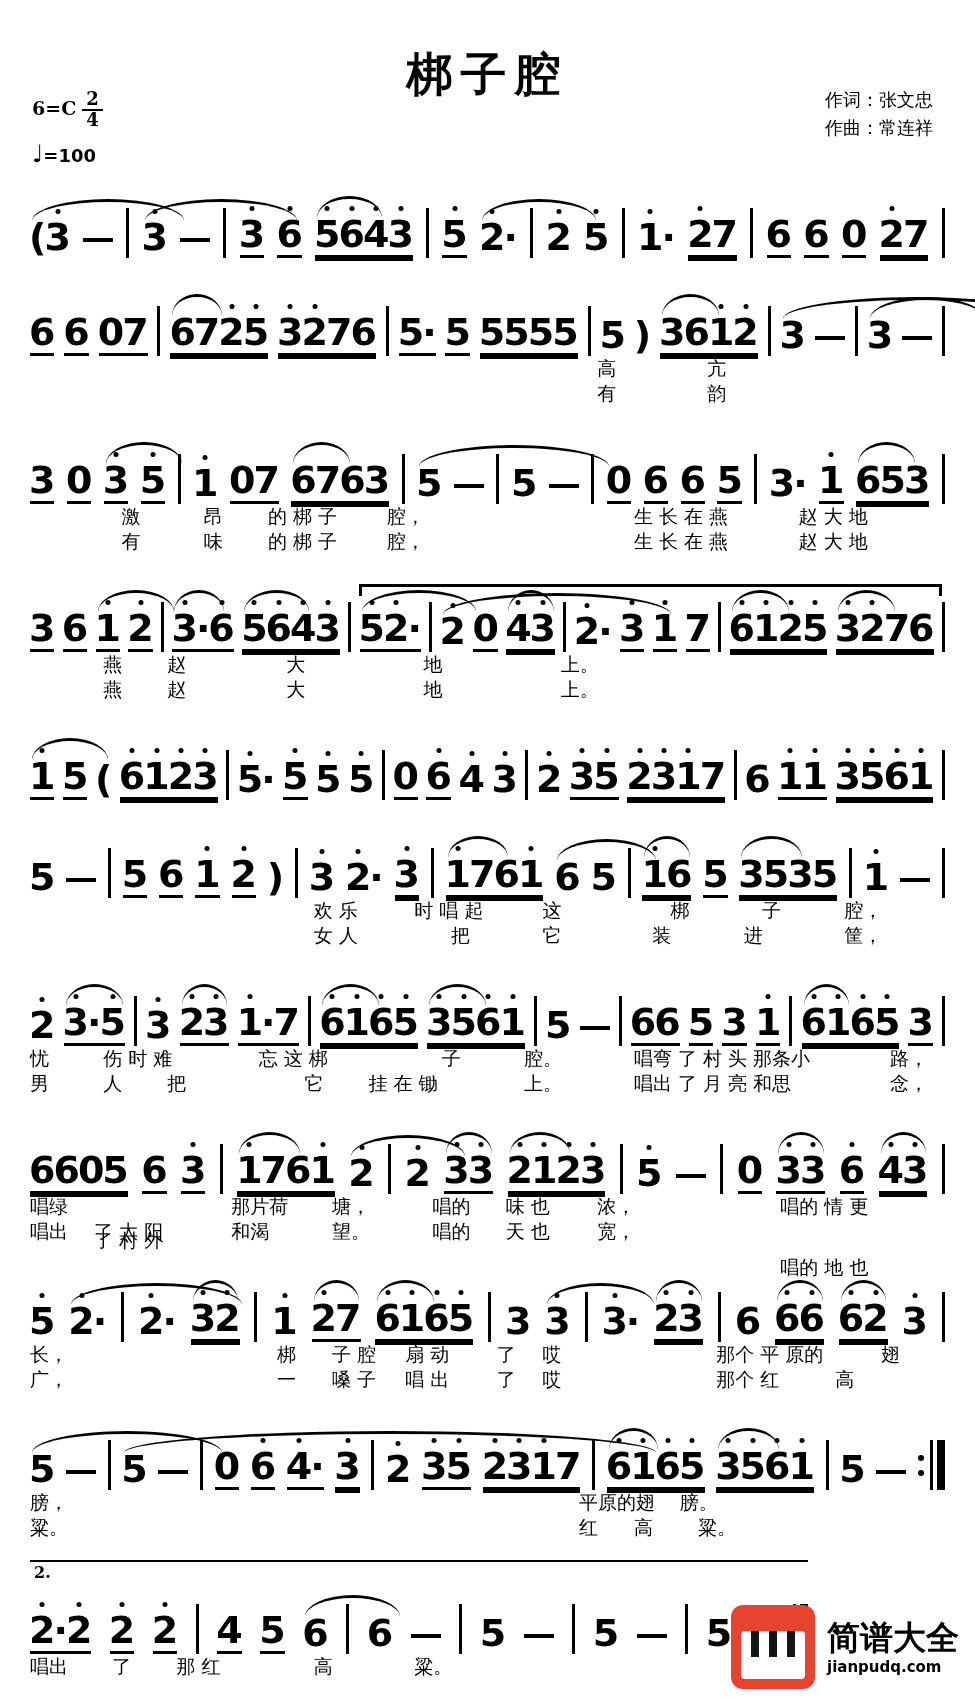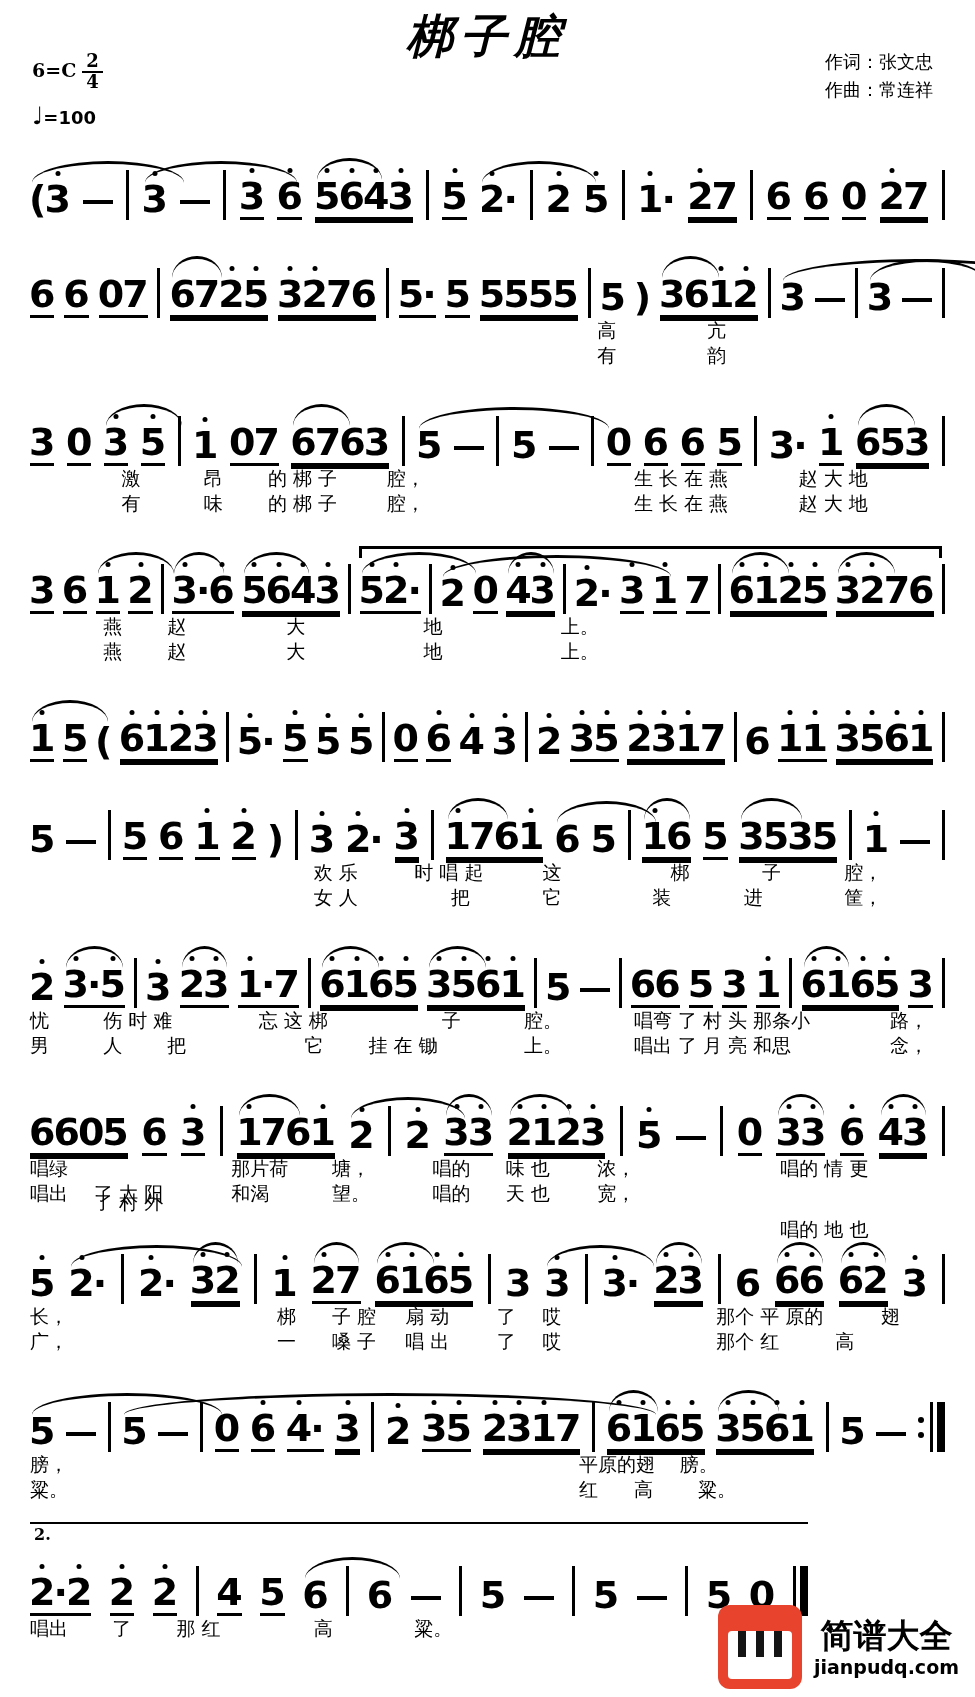--- a/index.html
+++ b/index.html
@@ -1,21 +1,21 @@
 <!DOCTYPE html>
 <html><head>
 <meta charset="utf-8">
 <style>
   html,body{margin:0;padding:0;background:#fff;}
   body{width:975px;height:1697px;position:relative;overflow:hidden;color:#000;
        font-family:"DejaVu Sans",sans-serif;}
   
   .header{position:relative;height:142px;}
-  .title{text-align:center;padding-top:6px;font-size:46px;font-weight:900;font-style:italic;
-         letter-spacing:8px;font-family:"DejaVu Serif",serif;}
+  .title{text-align:center;padding-top:6px;font-size:46px;font-weight:900;
+         letter-spacing:8px;font-family:"DejaVu Serif",serif;margin-top:38px;}
   .credits{position:absolute;right:42px;top:48px;font-size:18px;line-height:1.55;
            font-family:"DejaVu Serif",serif;}
   .keysig{position:absolute;left:32px;top:52px;font-size:19px;font-weight:bold;
           font-family:"DejaVu Serif",serif;}
   .keysig .frac{display:inline-block;vertical-align:middle;text-align:center;margin-left:6px;}
   .keysig .frac i{display:block;font-style:normal;font-size:18px;line-height:1.05;padding:0 4px;}
   .keysig .frac i:first-child{border-bottom:2px solid #000;}
   .tempo{position:absolute;left:32px;top:102px;font-size:18px;font-weight:bold;}
   .tempo .note{font-size:24px;}
   
@@ -48,22 +48,22 @@
             border-left:3px solid #000;border-right:3px solid #000;}
   .lyr{position:relative;height:25px;font-size:19px;font-family:"DejaVu Serif",serif;}
   .lyr span{position:absolute;top:0;white-space:nowrap;}
   
   .footer{position:absolute;right:16px;bottom:8px;display:flex;align-items:center;gap:12px;}
   .logo{width:84px;height:84px;border-radius:12px;background:#e8432d;position:relative;}
   .logo .keys{position:absolute;left:10px;right:10px;top:26px;bottom:10px;background:#fff;
               border-radius:4px;display:flex;justify-content:space-evenly;overflow:hidden;}
   .logo .keys i{width:8px;height:55%;background:#151515;}
   .brandbox{display:flex;flex-direction:column;line-height:1.25;}
-  .brand{font-size:33px;font-weight:bold;font-family:"DejaVu Serif",serif;text-align:center;}
-  .url{font-size:19px;font-weight:bold;font-family:"DejaVu Sans",sans-serif;text-align:right;}
+  .brand{font-size:33px;font-weight:bold;font-family:"DejaVu Serif",serif;}
+  .url{font-size:15px;font-weight:bold;font-family:"DejaVu Sans",sans-serif;}
 </style>
 </head>
 <body>
 
 <div class="header">
   <div class="title">梆子腔</div>
   <div class="keysig">
     <span>6=C</span><span class="frac"><i>2</i><i>4</i></span>
   </div>
   <div class="tempo">

